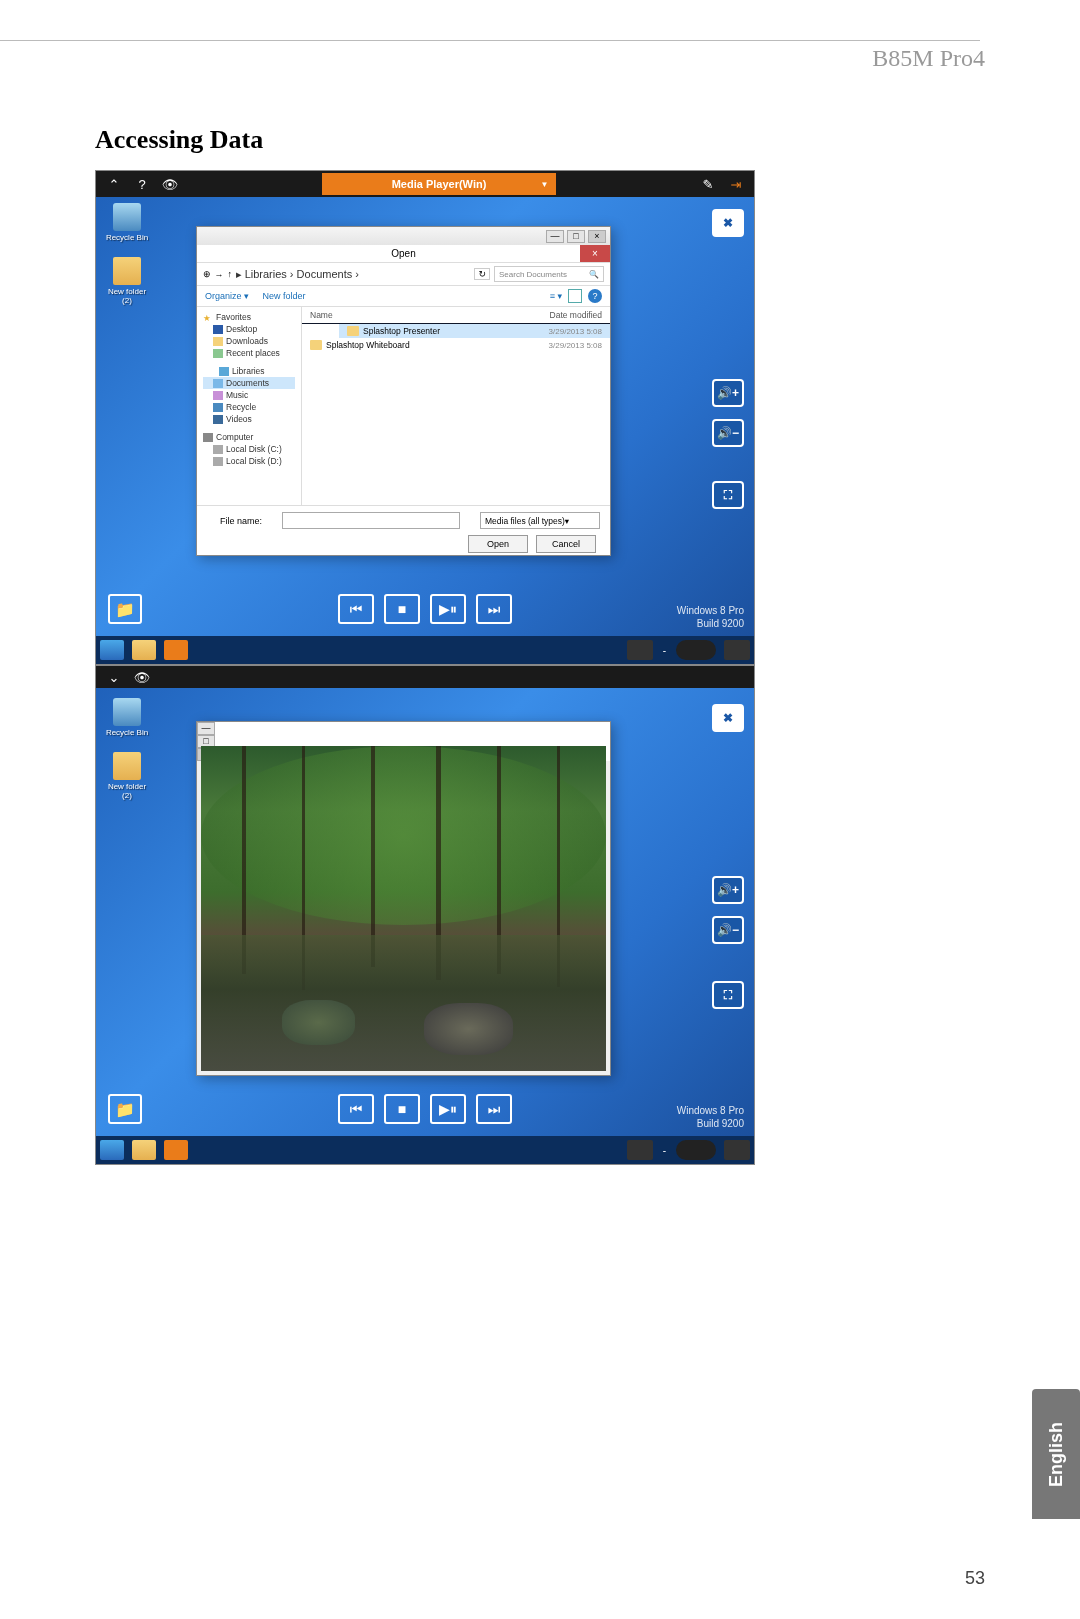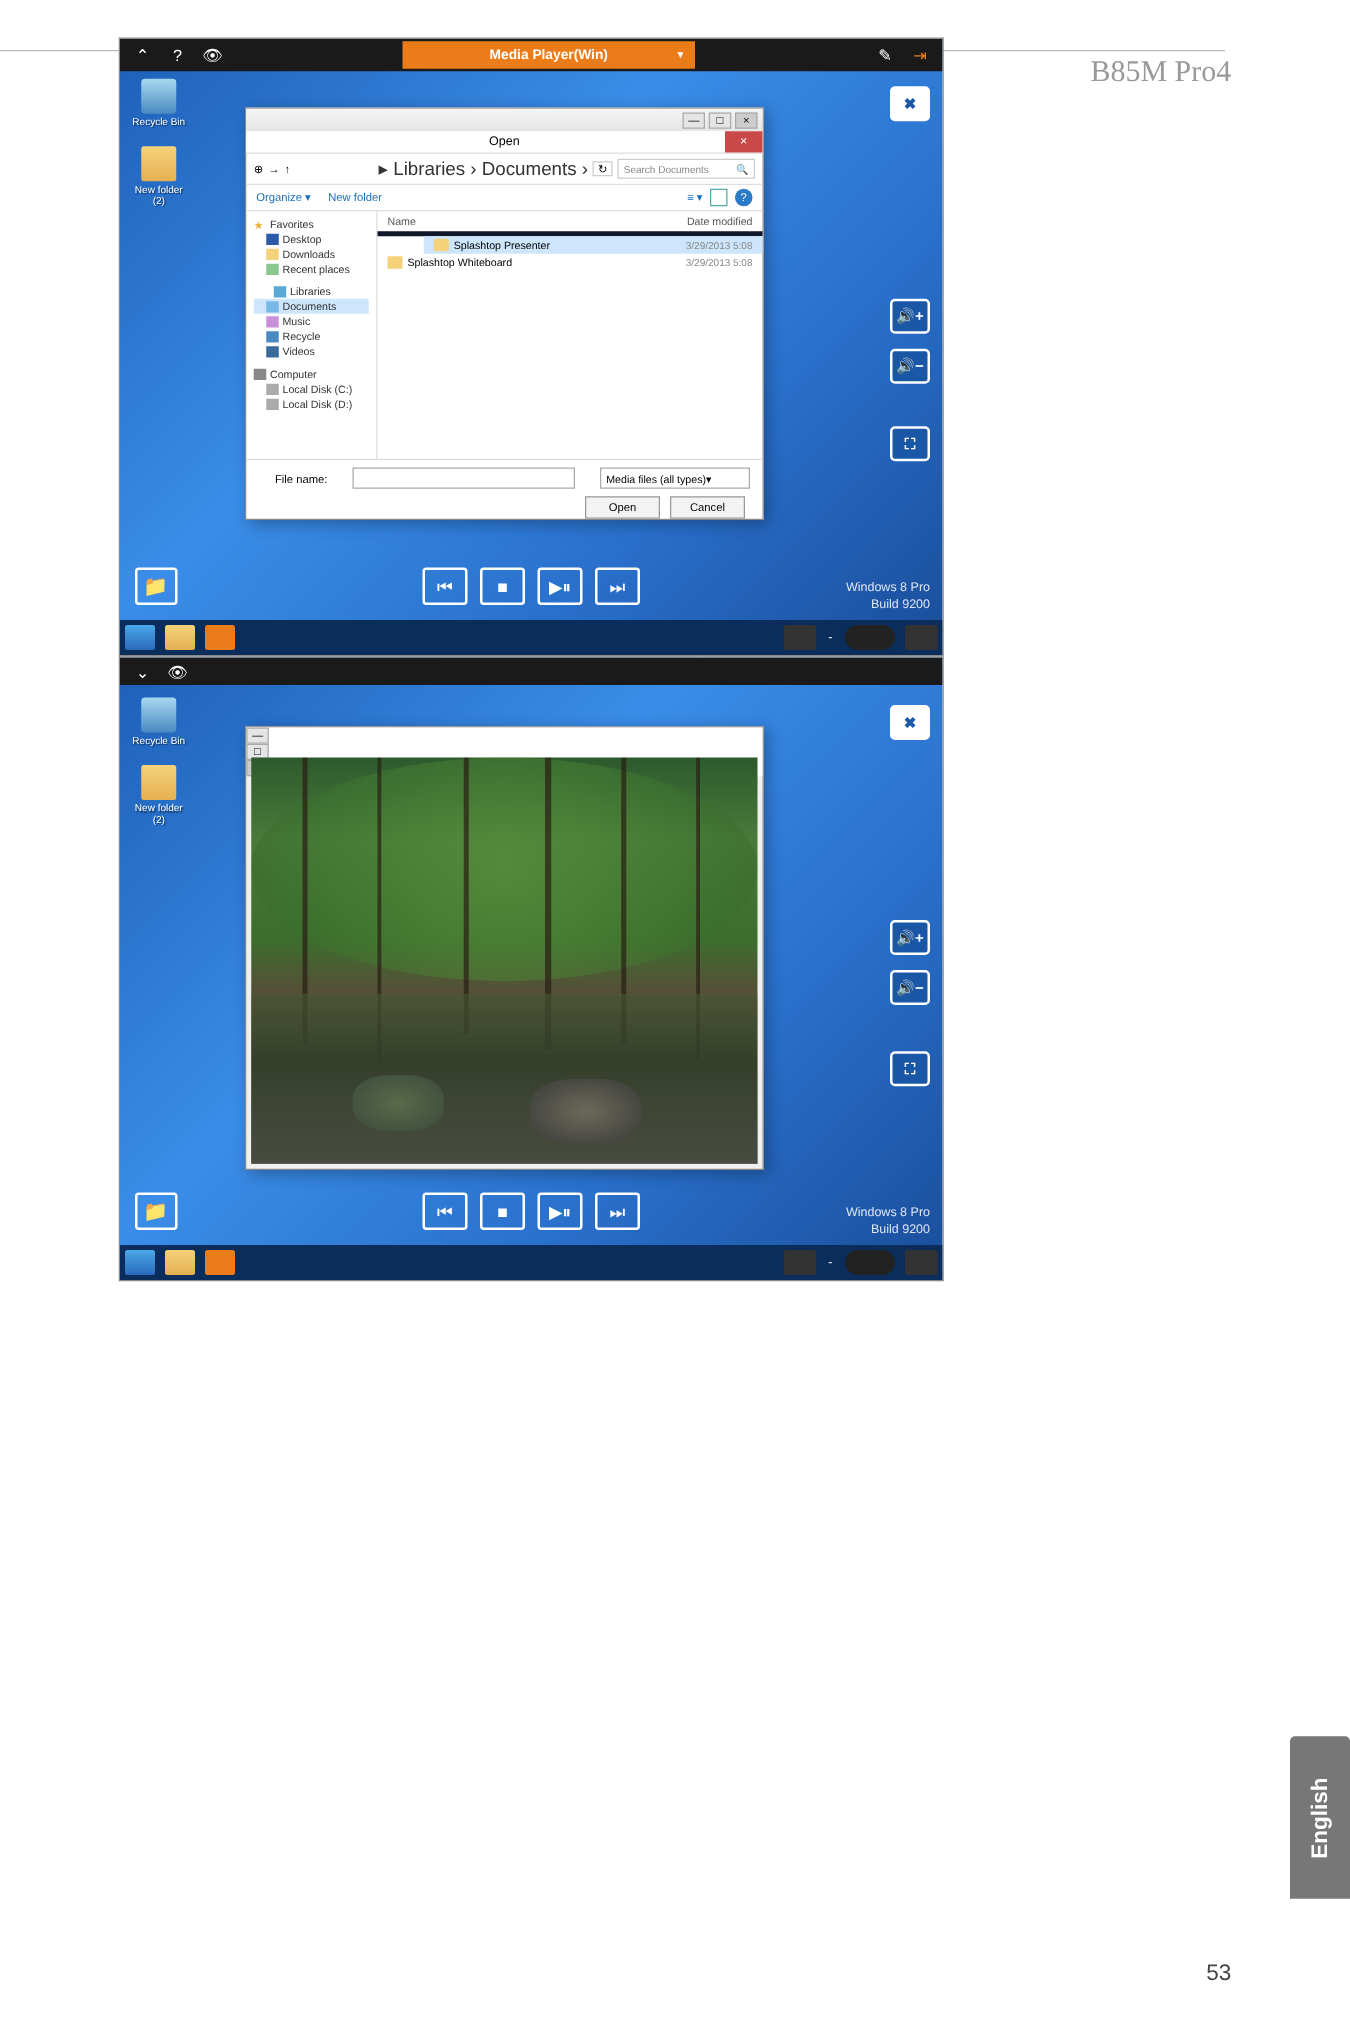--- a/index.html
+++ b/index.html
@@ -25,31 +25,31 @@
   .media-controls { position: absolute; bottom: 40px; left: 50%; transform: translateX(-50%); display: flex; gap: 10px; }
   .mc-btn { width: 36px; height: 30px; border: 2px solid #fff; border-radius: 3px; color: #fff; display: flex; align-items: center; justify-content: center; font-size: 14px; }
   .folder-btn { position: absolute; bottom: 40px; left: 12px; width: 34px; height: 30px; border: 2px solid #fff; border-radius: 3px; color: #fff; display: flex; align-items: center; justify-content: center; }
   .watermark { position: absolute; right: 10px; bottom: 34px; color: rgba(255,255,255,.85); font-size: 10px; text-align: right; line-height: 1.3; }
   .dialog { position: absolute; top: 55px; left: 100px; width: 415px; height: 330px; background: #fff; border: 1px solid #888; box-shadow: 3px 3px 12px rgba(0,0,0,.3); font-size: 9px; }
   .dialog .wm-header { height: 18px; background: linear-gradient(#f5f5f5,#e5e5e5); display: flex; justify-content: flex-end; align-items: center; padding: 0 4px; gap: 3px; }
   .wm-btn { width: 18px; height: 13px; background: #e5e5e5; border: 1px solid #aaa; font-size: 9px; text-align: center; line-height: 11px; }
   .dlg-title { background: #fff; text-align: center; padding: 3px 0; font-size: 10px; border-bottom: 1px solid #ddd; position: relative; }
   .dlg-title .close2 { position: absolute; right: 0; top: 0; width: 30px; height: 100%; background: #c84948; color: #fff; display: flex; align-items: center; justify-content: center; }
   .dlg-nav { display: flex; align-items: center; padding: 3px 6px; gap: 4px; border-bottom: 1px solid #ddd; }
-  .dlg-nav .nav-txt { flex: 1; font-size: 15px; color: #333; text-align: right; }
+  .dlg-nav .nav-txt { flex: 1; font-size: 11px; color: #333; }
   .dlg-nav .search { width: 110px; height: 16px; border: 1px solid #ccc; font-size: 8px; padding: 0 4px; color: #888; display: flex; align-items: center; justify-content: space-between; }
   .dlg-tools { display: flex; align-items: center; padding: 3px 8px; color: #1a6fb8; gap: 14px; border-bottom: 1px solid #ddd; }
   .dlg-body { display: flex; height: 198px; }
   .dlg-tree { width: 105px; border-right: 1px solid #ddd; padding: 4px 6px; font-size: 8.5px; color: #333; overflow: hidden; }
   .tree-item { padding: 1px 0 1px 10px; display: flex; align-items: center; gap: 3px; }
   .tree-item.sel { background: #cde6fb; }
   .tree-sec { margin-top: 6px; }
   .ti-ico { width: 10px; height: 9px; display: inline-block; }
   .dlg-list { flex: 1; font-size: 8.5px; position: relative; }
-  .list-head { display: flex; padding: 3px 8px; color: #555; border-bottom: 4px solid #0f172a; }
+  .list-head { display: flex; padding: 3px 8px; color: #555; border-bottom: 1px solid #0f172a; }
   .list-head .c1 { flex: 1; }
   .list-row { display: flex; padding: 2px 8px; align-items: center; }
   .list-row.sel { background: #cde6fb; margin-left: 37px; }
   .list-row .ico { width: 12px; height: 10px; background: #f5d27a; border-radius: 1px; margin-right: 4px; }
   .list-row .c1 { flex: 1; }
   .list-row .c2 { color: #888; font-size: 8px; }
   .dlg-foot { padding: 6px 10px; border-top: 1px solid #ddd; }
   .foot-row { display: flex; align-items: center; gap: 20px; margin-bottom: 6px; }
   .foot-row label { width: 55px; text-align: right; }
   .fn-input { flex: 1; height: 17px; border: 1px solid #aaa; }
@@ -64,20 +64,21 @@
   .lang-tab { position: absolute; right: 0; bottom: 100px; width: 48px; height: 130px; background: #777; color: #fff; writing-mode: vertical-rl; transform: rotate(180deg); display: flex; align-items: center; justify-content: center; font-size: 18px; font-weight: bold; border-radius: 0 0 4px 4px; }
   .tools-right { margin-left: auto; display: flex; gap: 6px; align-items: center; }
 </style>
 </head>
 <body>
 
 <div class="page">
   <div class="header-rule"></div>
   <div class="product-name">B85M Pro4</div>
 
+  <div class="section-title">Accessing Data</div>
 
   <div class="screenshot">
     <div class="topbar">
       <div class="left-icons">
         <div class="topbar-ico">⌃</div>
         <div class="topbar-ico">?</div>
         <div class="topbar-ico">👁</div>
       </div>
       <div class="title-tab">Media Player(Win)</div>
       <div class="right-icons">

